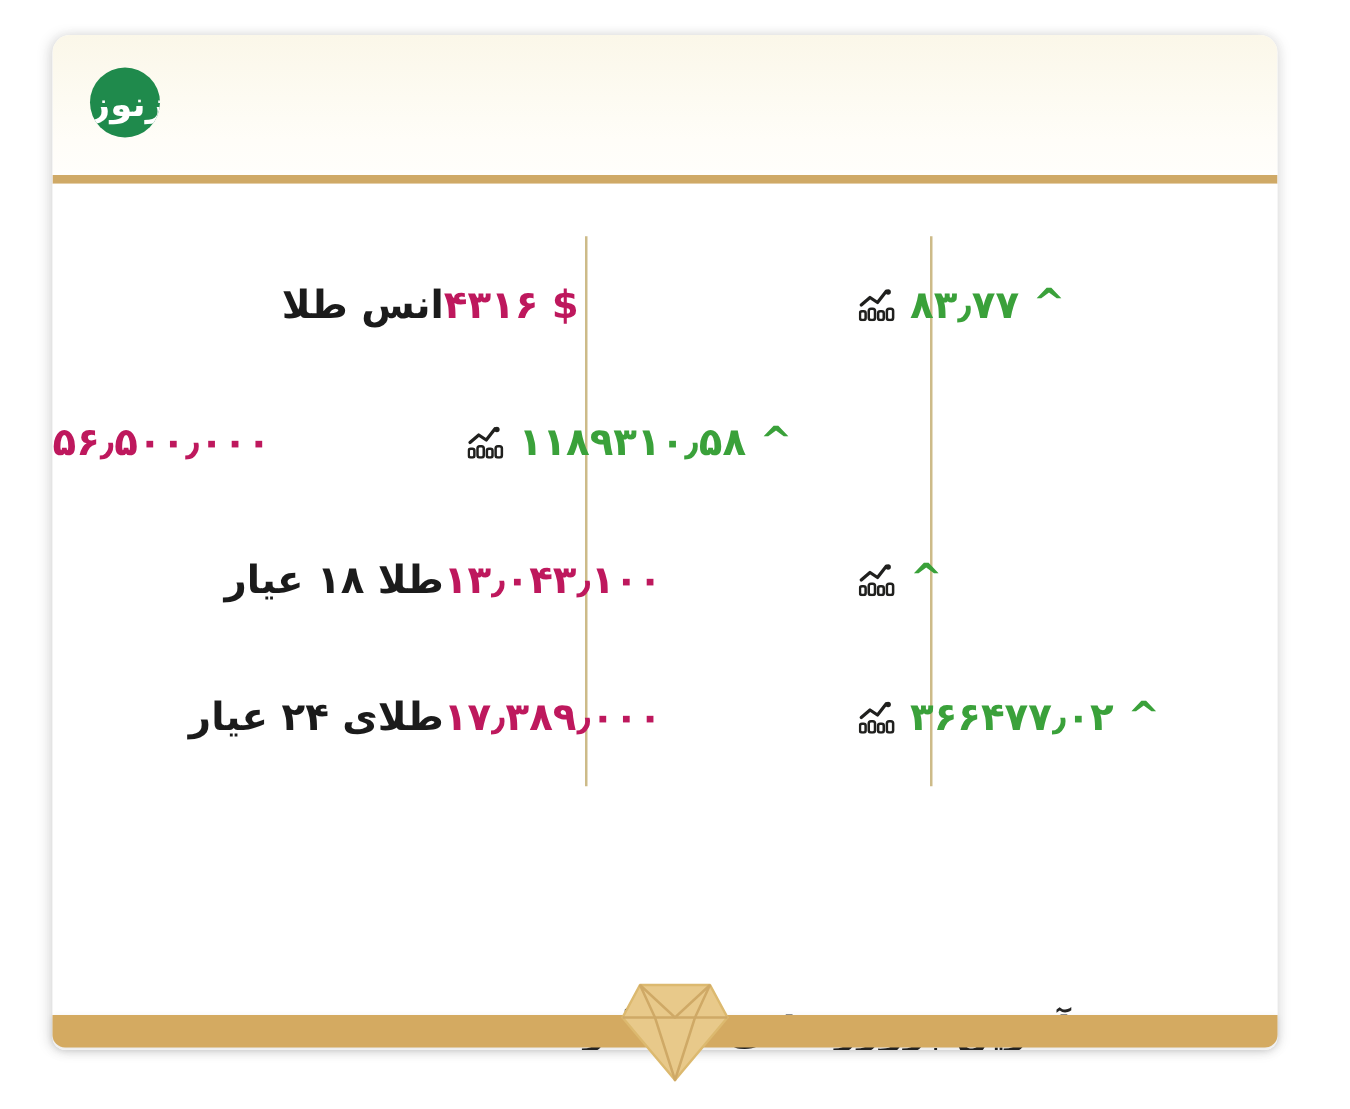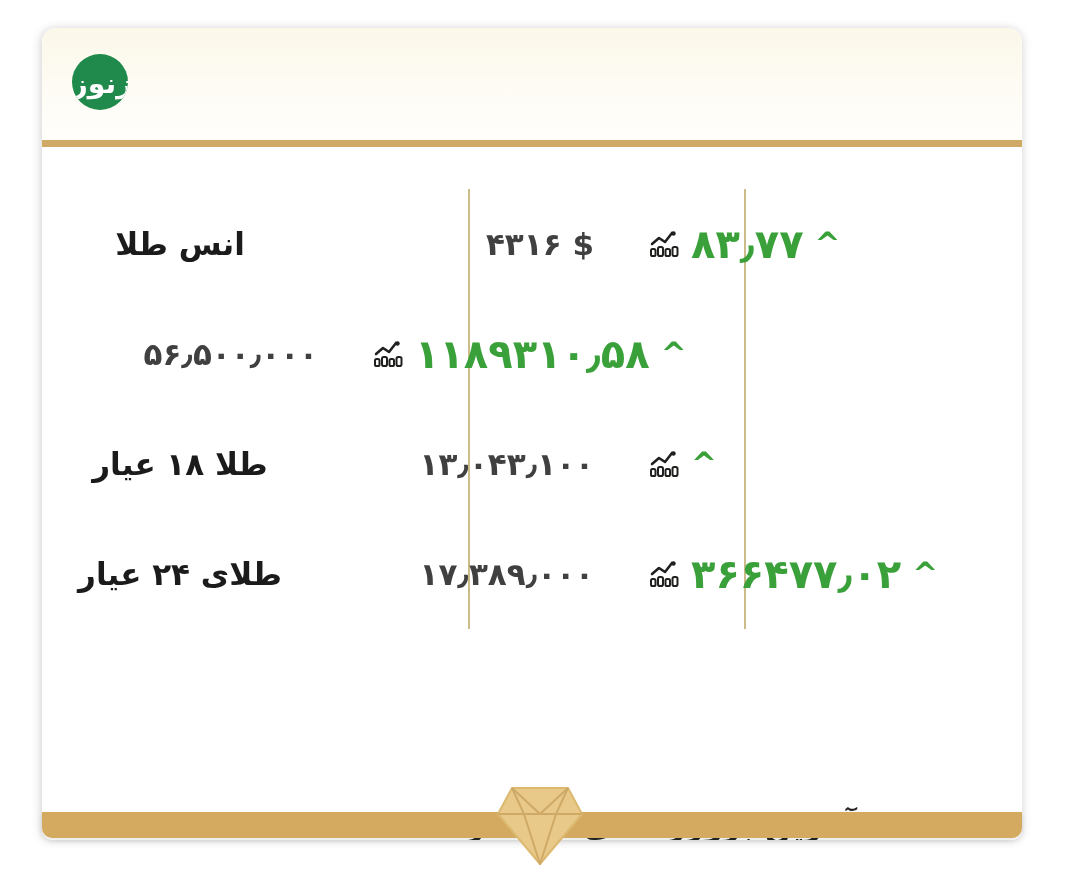--- a/index.html
+++ b/index.html
@@ -113,30 +113,31 @@
     display: flex;
     align-items: center;
   }
   .rate-row.r0 { top: 0px; }
   .rate-row.r1 { top: 110px; }
   .rate-row.r2 { top: 220px; }
   .rate-row.r3 { top: 330px; }
 
   .col-label {
     width: 276px;
-    text-align: center;
+    text-align: right;
     color: #1b1b1b;
     font-size: 31px;
     font-weight: bold;
     white-space: nowrap;
+    margin-left: 37px;
   }
   .col-price {
     width: 276px;
-    text-align: right;
-    color: #404040;
+    text-align: left;
+    color: #be185d;
     font-size: 31px;
     font-weight: bold;
     direction: ltr;
     white-space: nowrap;
   }
   .col-change {
     flex: 1 1 auto;
     display: flex;
     align-items: center;
     justify-content: flex-start;
@@ -152,21 +153,21 @@
     margin-left: 28px;
   }
   .chart-icon {
     flex: 0 0 auto;
     width: 30px;
     height: 26px;
     display: block;
   }
   .change-value {
     color: #3aa13a;
-    font-size: 40px;
+    font-size: 31px;
     font-weight: bold;
     direction: ltr;
     white-space: nowrap;
   }
   .caret-up {
     color: #3aa13a;
     font-size: 31px;
     font-weight: bold;
     line-height: 1;
     display: inline-block;

